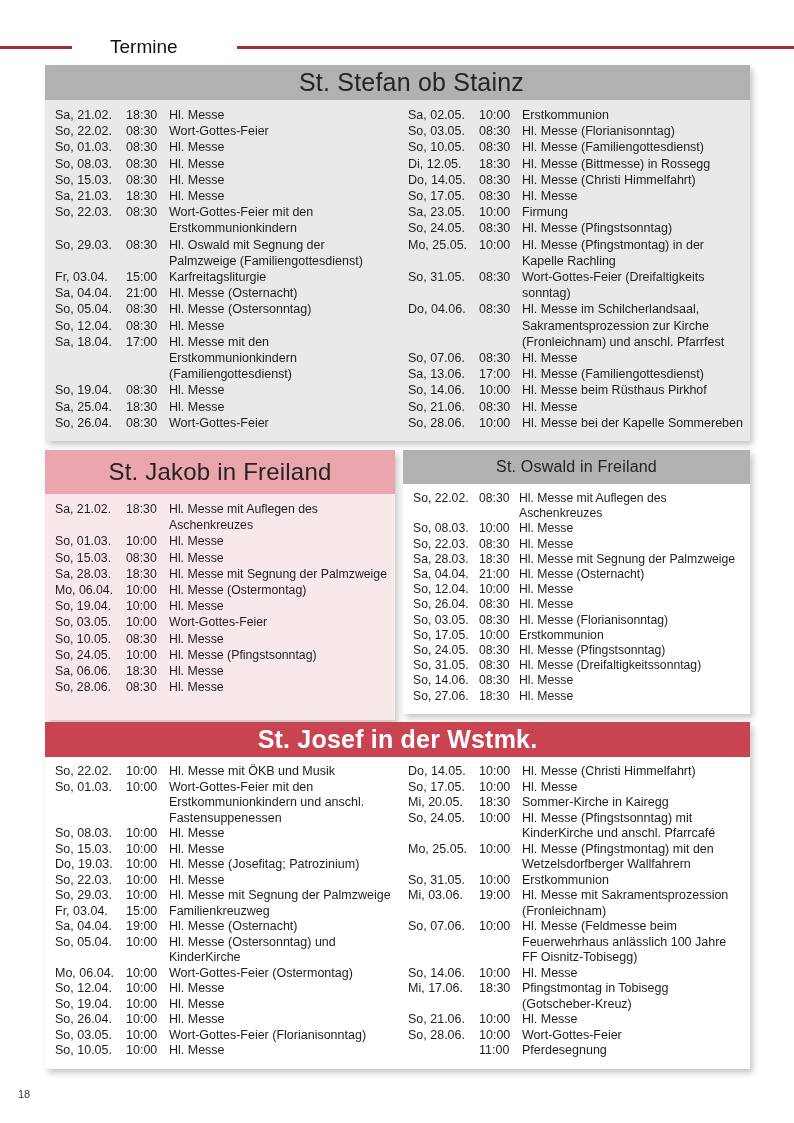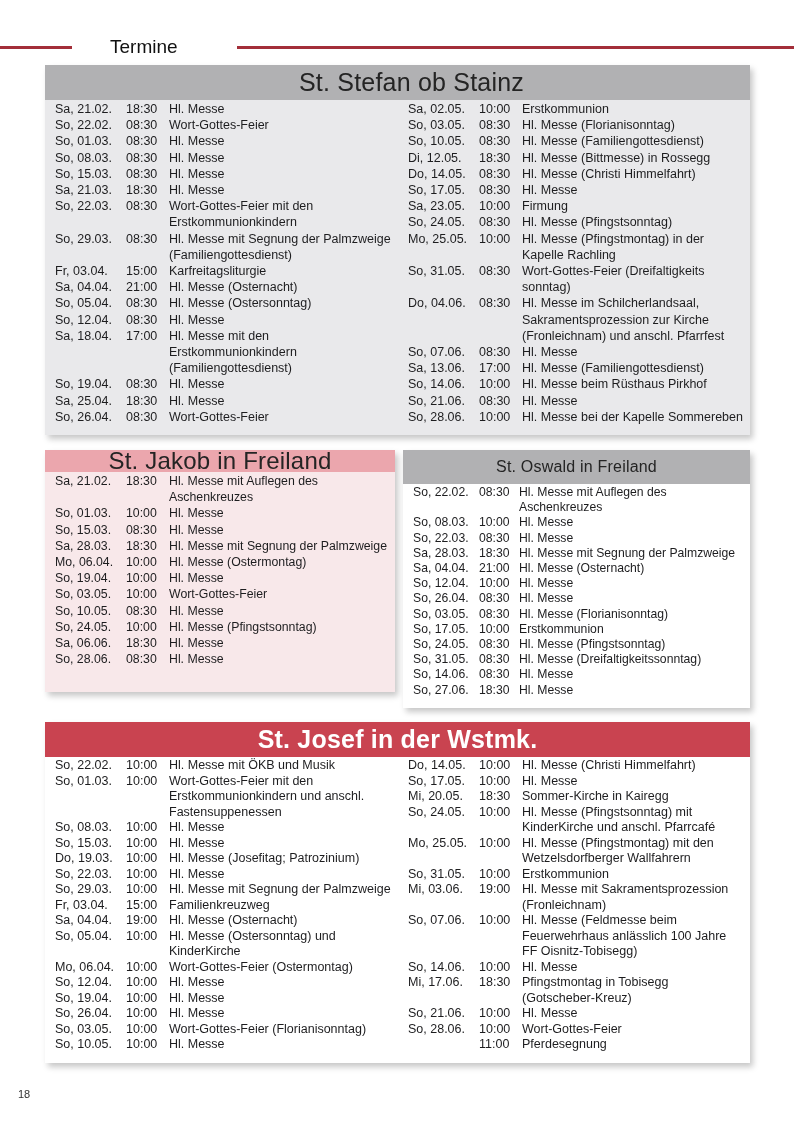--- a/index.html
+++ b/index.html
@@ -12,37 +12,37 @@
   .top-rule{position:absolute;top:36px;left:0;right:0;height:24px;}
   .rule{position:absolute;top:10px;height:3px;background:var(--accent-rule,#a32e39);}
   .rule-left{left:0;width:72px;}
   .rule-right{left:237px;right:0;}
   .termine{position:absolute;left:110px;top:0;font-size:19px;color:#111;}
 
   
   .sec{position:absolute;box-shadow:3px 4px 6px rgba(0,0,0,0.22);}
   .sec-header{display:flex;align-items:center;justify-content:center;
     height:35px;font-size:25px;color:#242424;letter-spacing:0.2px;}
-  .sec-body{padding:1px 6px 10px 10px;}
+  .sec-body{padding:7px 6px 10px 10px;}
   .two-col{display:grid;grid-template-columns:1fr 1fr;column-gap:17px;align-items:start;}
 
   .row{display:grid;grid-template-columns:64px 36px 1fr;column-gap:7px;
     font-size:12.5px;line-height:16.2px;}
   .c-date{white-space:nowrap;}
   .c-time{white-space:nowrap;}
   .c-text{}
 
   
   .stefan{left:45px;right:44px;top:65px;}
   .stefan .sec-header{background:var(--gray-header,#b1b1b3);padding-left:28px;}
   .stefan .sec-body{background:var(--gray-body,#e9e9eb);}
 
   
   .jakob{left:45px;width:350px;top:450px;}
-  .jakob .sec-header{height:22px;font-size:24px;background:var(--pink-header,#eba6ad);}
+  .jakob .sec-header{height:44px;font-size:24px;background:var(--pink-header,#eba6ad);}
   .jakob .sec-body{background:var(--pink-body,#f8e8ea);min-height:209px;}
   .jakob .row{font-size:12.3px;}
 
   
   .oswald{left:403px;right:44px;top:450px;}
   .oswald .sec-header{height:34px;font-size:16px;background:var(--gray-header,#b1b1b3);}
   .oswald .sec-body{background:#ffffff;}
   .oswald .row{font-size:12.2px;line-height:15.2px;grid-template-columns:60px 34px 1fr;column-gap:6px;}
 
   
@@ -101,21 +101,21 @@
             <span class="c-text">Hl. Messe</span>
           </div>
           <div class="row">
             <span class="c-date">So, 22.03.</span>
             <span class="c-time">08:30</span>
             <span class="c-text">Wort-Gottes-Feier mit den Erstkommunionkindern</span>
           </div>
           <div class="row">
             <span class="c-date">So, 29.03.</span>
             <span class="c-time">08:30</span>
-            <span class="c-text">Hl. Messe mit Segnung der Palmzweige (Familiengottesdienst)</span>
+            <span class="c-text">Hl. Oswald mit Segnung der Palmzweige (Familiengottesdienst)</span>
           </div>
           <div class="row">
             <span class="c-date">Fr, 03.04.</span>
             <span class="c-time">15:00</span>
             <span class="c-text">Karfreitagsliturgie</span>
           </div>
           <div class="row">
             <span class="c-date">Sa, 04.04.</span>
             <span class="c-time">21:00</span>
             <span class="c-text">Hl. Messe (Osternacht)</span>

